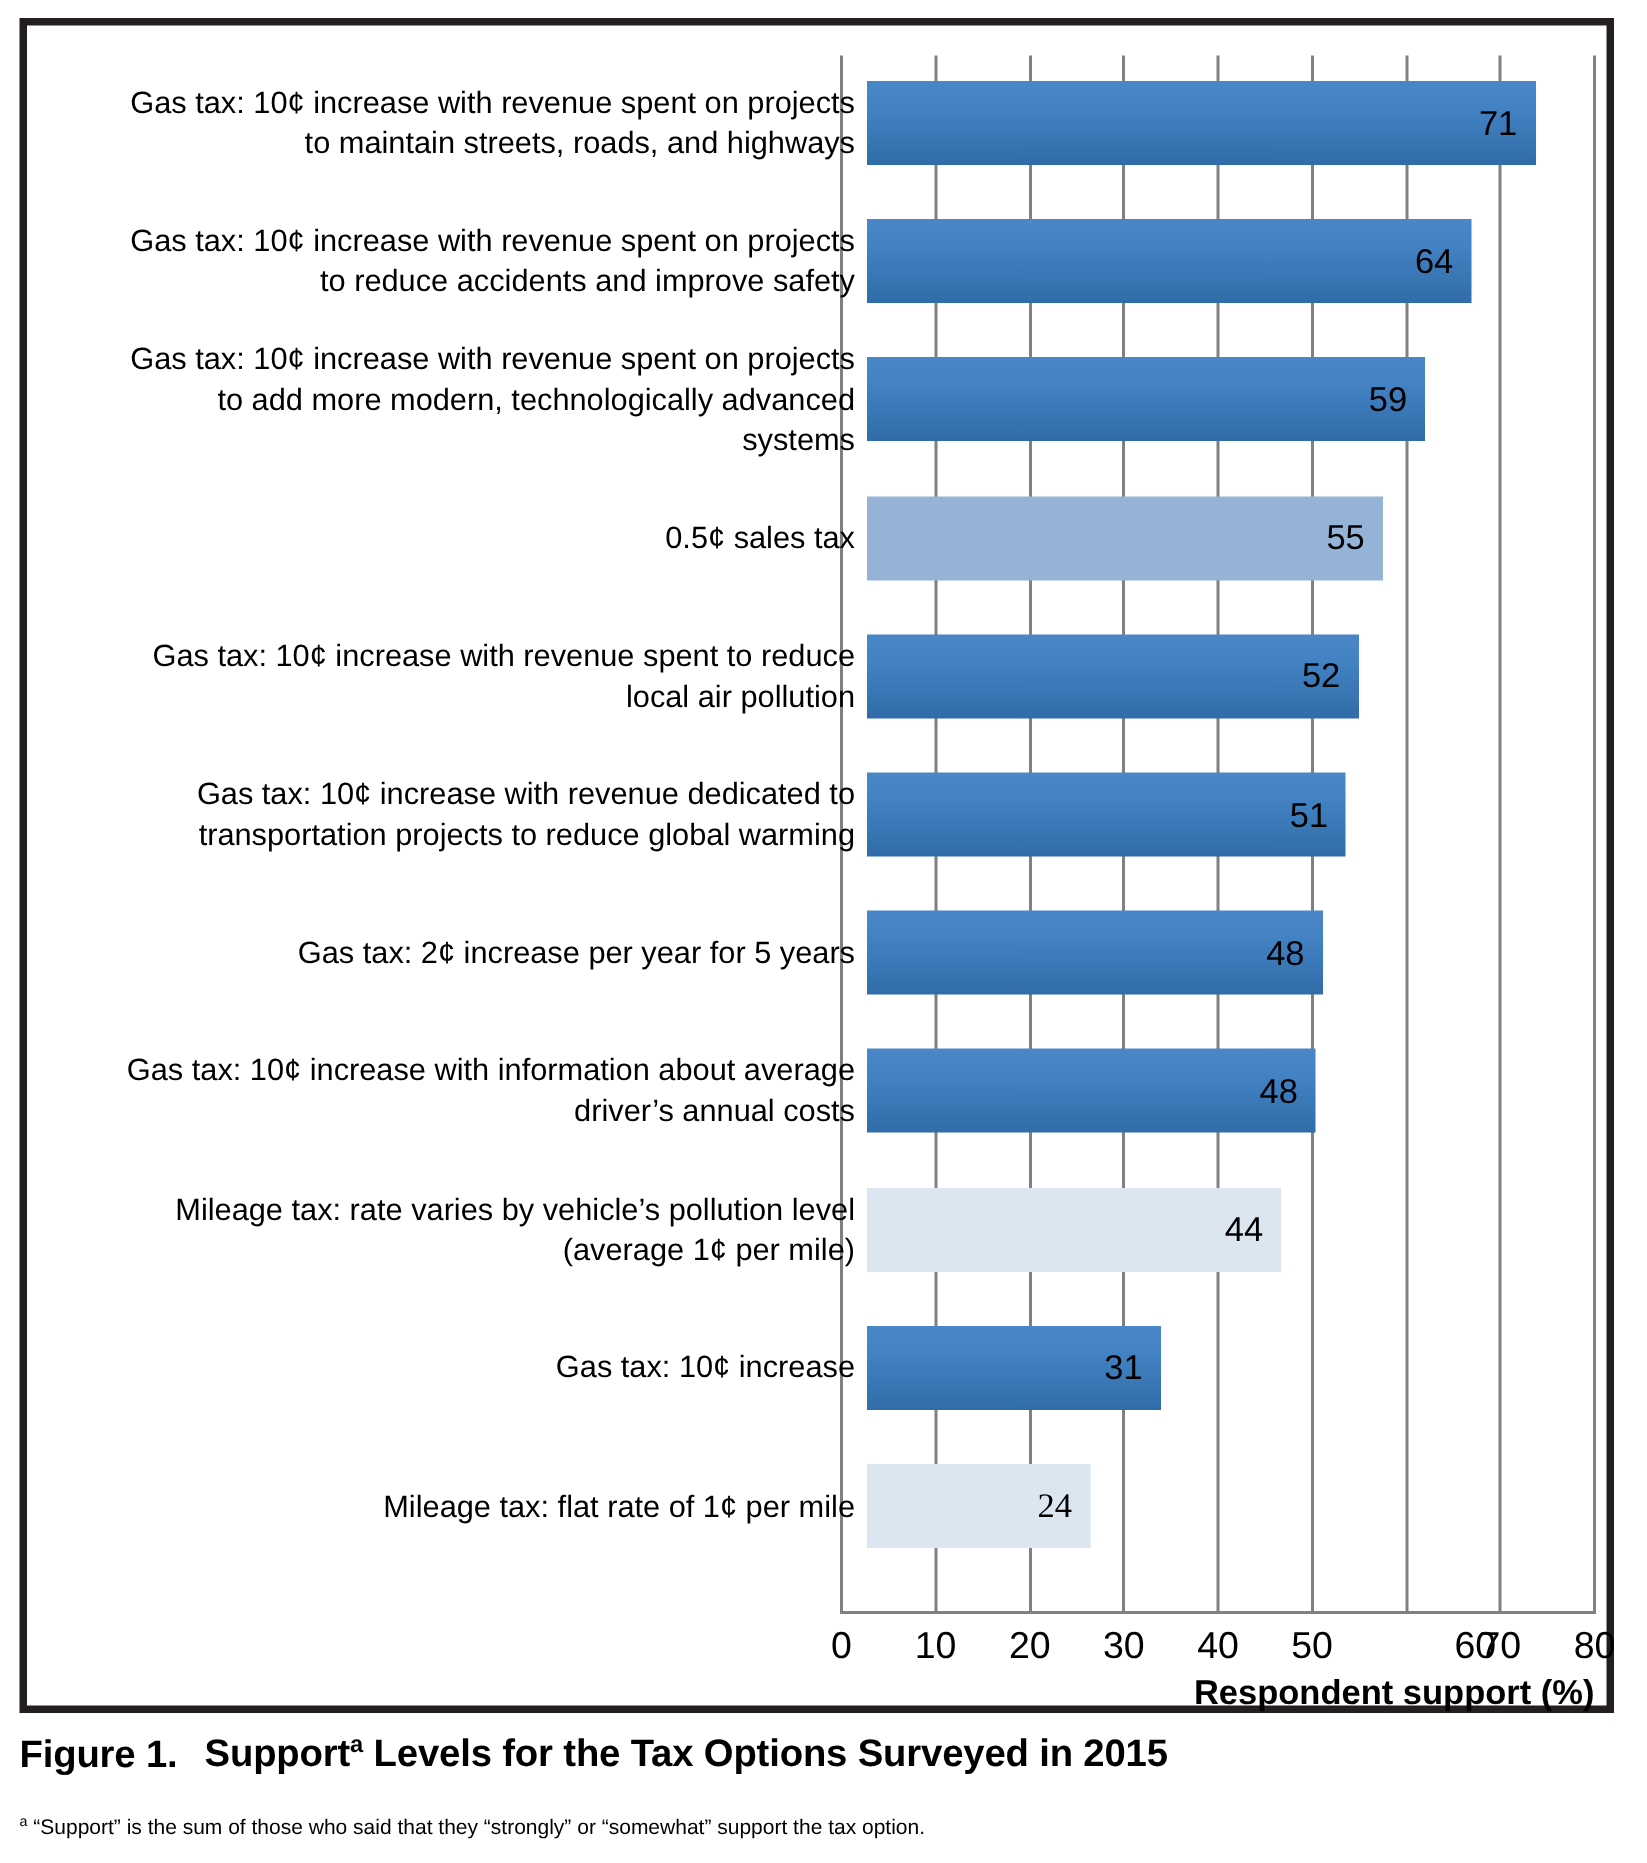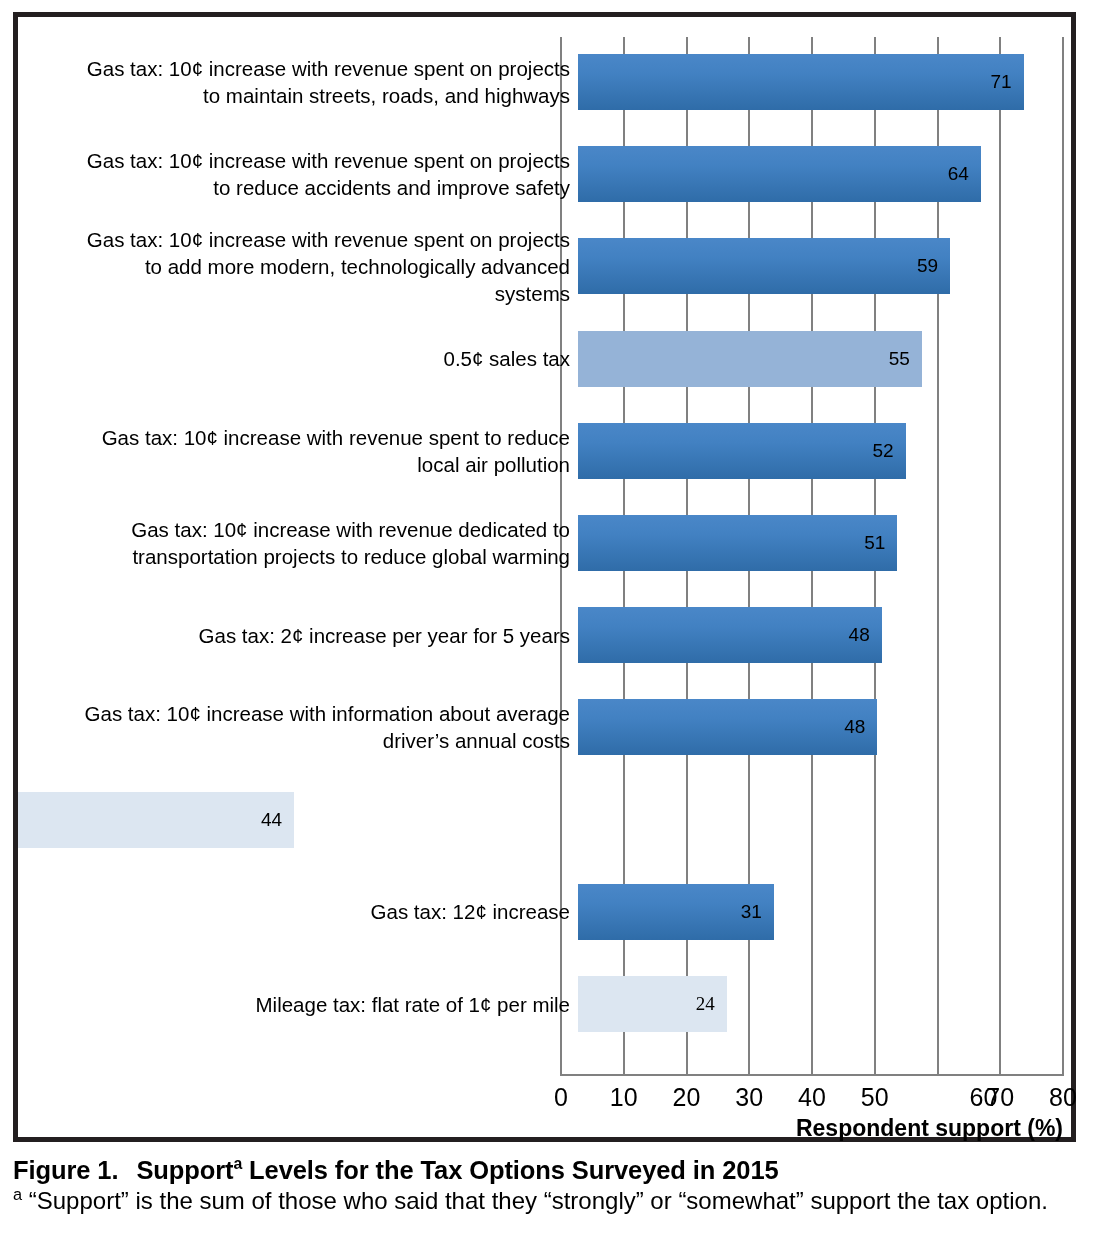--- a/index.html
+++ b/index.html
@@ -85,21 +85,21 @@
   .bar.dark {
     background: linear-gradient(to bottom, #4a87c8 0%, #4281c2 35%, #2f6ca8 100%);
   }
   .bar.mid {
     background: #95b3d7;
   }
   .bar.pale {
     background: #dce6f1;
   }
   .bar-value {
-    font-size: 19px;
+    font-size: 23px;
     color: #000000;
     padding-right: 12px;
     white-space: nowrap;
   }
 
   
   #plot {
     position: absolute;
     left: 543px;
     top: 20px;
@@ -161,22 +161,22 @@
     font-size: 25.5px;
     font-weight: bold;
     letter-spacing: -0.1px;
     color: #000000;
     white-space: nowrap;
   }
   #fig-title .fignum { margin-right: 18px; }
   #fig-title sup { font-size: 0.62em; vertical-align: super; }
 
   #fig-note {
-    margin-top: 0;
-    font-size: 24px;
+    margin-top: 24px;
+    font-size: 14px;
     color: #000000;
     white-space: nowrap;
   }
   #fig-note sup { font-size: 0.68em; vertical-align: super; }
 </style>
 </head>
 <body>
 
 <div id="figure-frame">
   <div id="chart-area">
@@ -260,28 +260,30 @@
         <div class="row" style="top: 657.4px; height: 90px;">
           <div class="cat-label">Gas tax: 10¢ increase with information about average
 driver’s annual costs</div>
           <div class="bar-slot">
             <div class="bar dark" style="width: 299.317px;">
               <span class="bar-value">48</span>
             </div>
           </div>
         </div>
         <div class="row" style="top: 749.6px; height: 90px;">
+          <div class="cat-label">Mileage tax: rate varies by vehicle’s pollution level
+(average 1¢ per mile)</div>
           <div class="bar-slot">
             <div class="bar pale" style="width: 276.1px;">
               <span class="bar-value">44</span>
             </div>
           </div>
         </div>
         <div class="row" style="top: 841.8px; height: 90px;">
-          <div class="cat-label">Gas tax: 12¢ increase</div>
+          <div class="cat-label">Gas tax: 10¢ increase</div>
           <div class="bar-slot">
             <div class="bar dark" style="width: 195.78px;">
               <span class="bar-value">31</span>
             </div>
           </div>
         </div>
         <div class="row" style="top: 934px; height: 90px;">
           <div class="cat-label">Mileage tax: flat rate of 1¢ per mile</div>
           <div class="bar-slot">
             <div class="bar pale" style="width: 148.718px; font-family: Liberation Serif, serif;">

